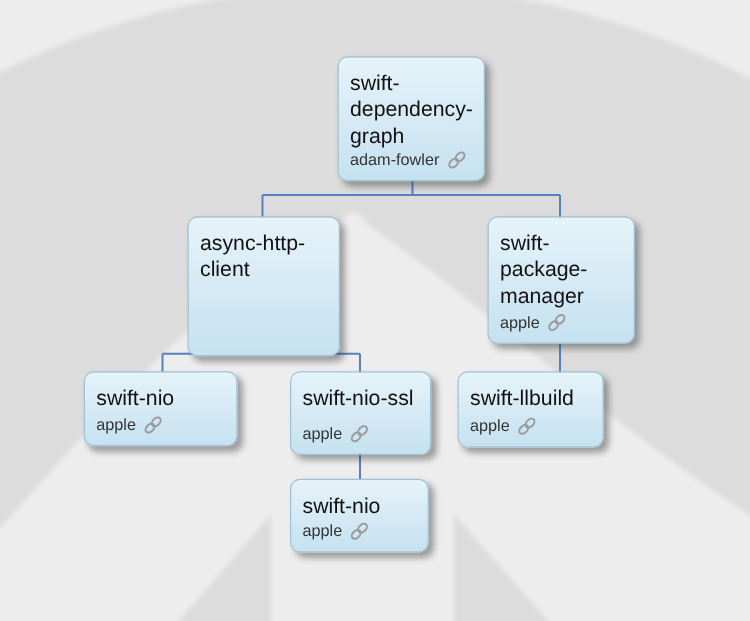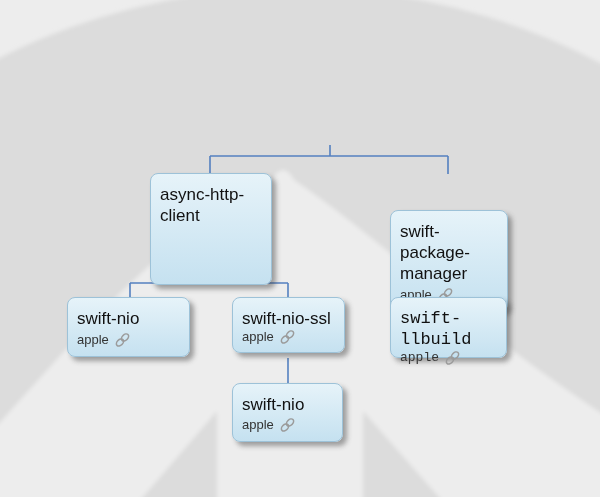--- a/index.html
+++ b/index.html
@@ -37,24 +37,24 @@
     font-size:17px;line-height:21px;color:var(--title-text);
     overflow-wrap:normal;
   }
   .node-owner{
     display:flex;align-items:center;gap:5px;
     font-size:13px;line-height:16px;color:var(--owner-text);
   }
   .link-icon{width:17px;height:16px;color:var(--link-icon);flex:0 0 auto;}
   .n0{left:270px;top:45px;width:118px;height:100px;}
   .n1{left:150px;top:173px;width:122px;height:112px;}
-  .n2{left:390px;top:173px;width:118px;height:102px;margin-top:37px;}
+  .n2{left:390px;top:173px;width:118px;height:102px;}
   .n3{left:67px;top:297px;width:123px;height:60px;}
-  .n4{left:232px;top:297px;width:113px;height:56px;}
-  .n5{left:390px;top:297px;width:117px;height:61px;font-family:Liberation Mono, monospace;}
+  .n4{left:232px;top:297px;width:113px;height:67px;}
+  .n5{left:366px;top:297px;width:117px;height:61px;}
   .n6{left:232px;top:383px;width:111px;height:59px;}
 </style>
 </head>
 <body>
 
 <div class="stage">
 
   <svg class="bg-svg" width="600" height="497" viewBox="0 0 600 497">
     <defs>
       <filter id="soft" x="-20%" y="-20%" width="140%" height="140%">
@@ -70,20 +70,32 @@
     </g>
   </svg>
 
   <svg class="edges-svg" width="600" height="497" viewBox="0 0 600 497">
     <path class="edge" d="M330,145 L330,156 M210,156 L448,156 M210,156 L210,174 M448,156 L448,174"></path>
     <path class="edge" d="M211,270 L211,283 M130,283 L288,283 M130,283 L130,298 M288,283 L288,298"></path>
     <path class="edge" d="M448,275 L448,298"></path>
     <path class="edge" d="M288,358 L288,384"></path>
   </svg>
 
+  <div class="node n0">
+    <div class="node-title">swift-dependency-graph</div>
+    <div class="node-owner">
+      <span>adam-fowler</span>
+      <svg class="link-icon" viewBox="0 0 24 24">
+        <g fill="none" stroke="currentColor" stroke-width="2.4">
+          <ellipse cx="8.2" cy="15.8" rx="6.2" ry="4.2" transform="rotate(-45 8.2 15.8)"></ellipse>
+          <ellipse cx="15.8" cy="8.2" rx="6.2" ry="4.2" transform="rotate(-45 15.8 8.2)"></ellipse>
+        </g>
+      </svg>
+    </div>
+  </div>
 
   <div class="node n1">
     <div class="node-title">async-http-client</div>
   </div>
 
   <div class="node n2">
     <div class="node-title">swift-package-manager</div>
     <div class="node-owner">
       <span>apple</span>
       <svg class="link-icon" viewBox="0 0 24 24">

